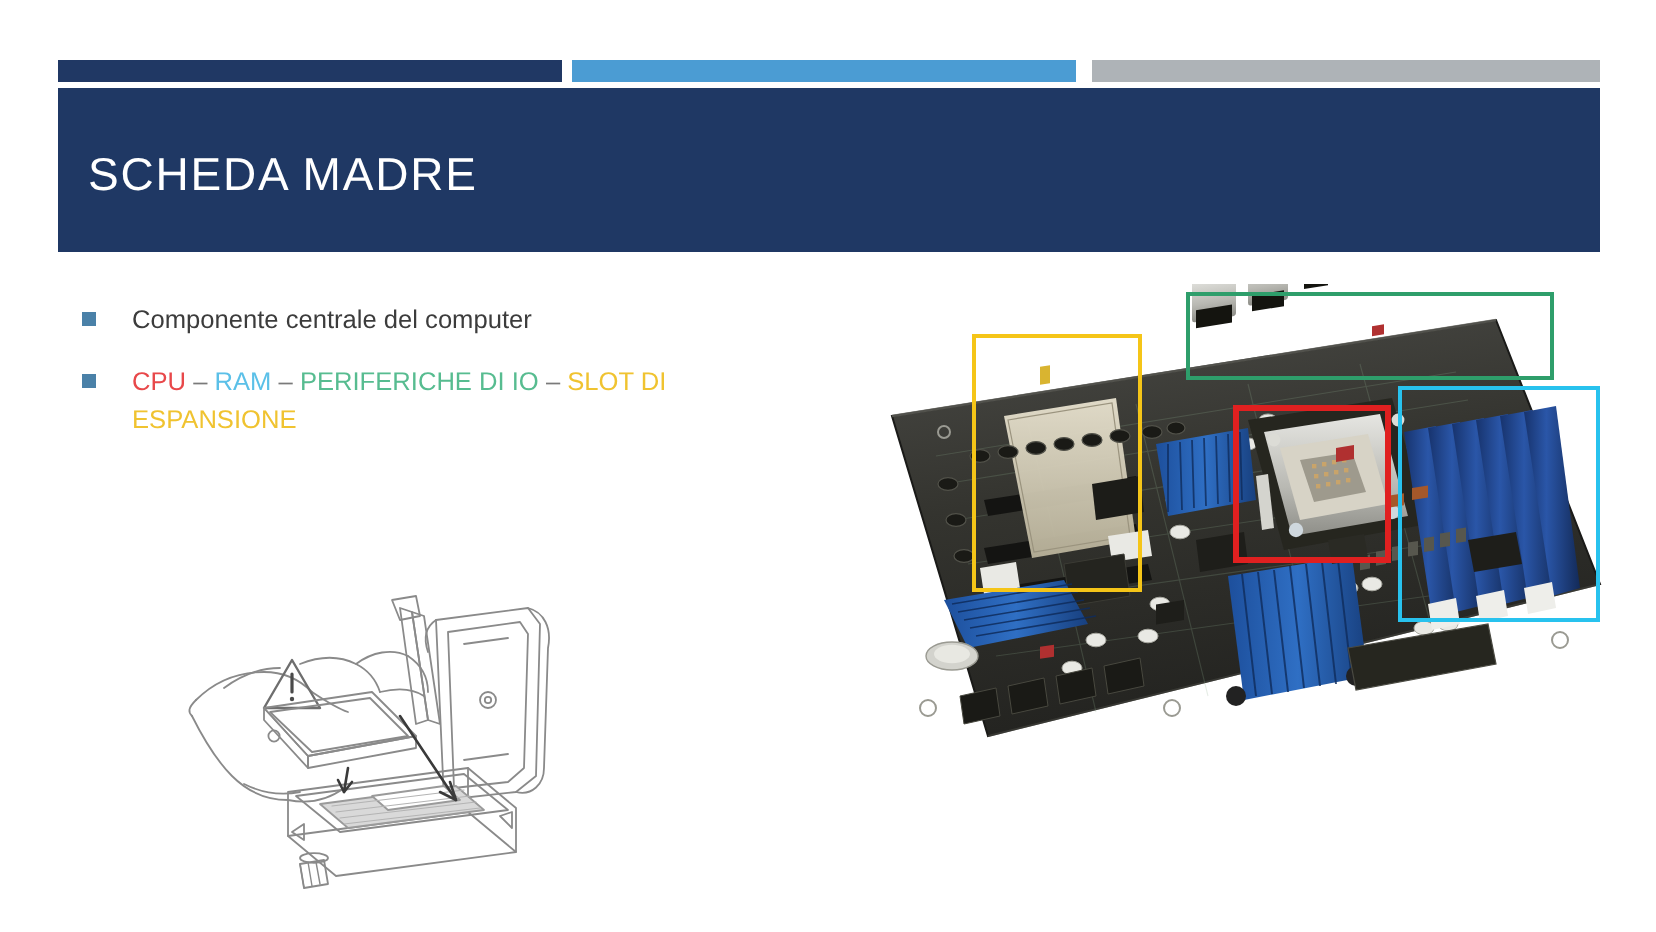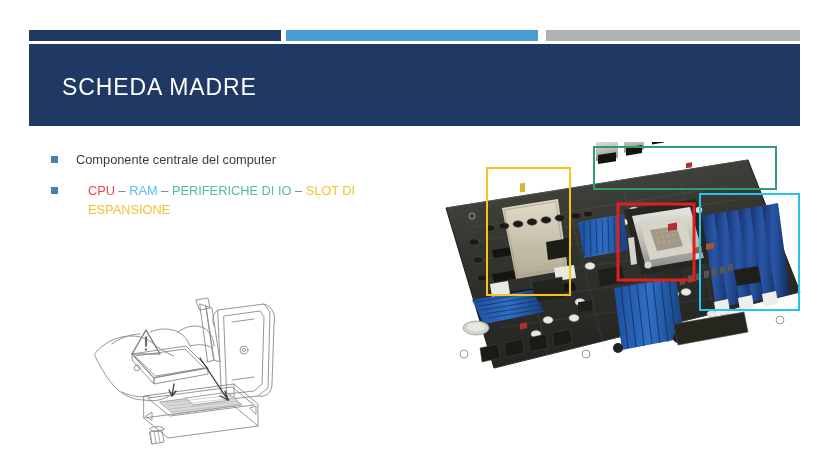--- a/index.html
+++ b/index.html
@@ -42,33 +42,33 @@
   .title-band {
     position: absolute;
     left: 29px;
     top: 44px;
     width: 771px;
     height: 82px;
     background: #1F3864;
   }
   .title-text {
     position: absolute;
-    left: 33px;
+    left: 15px;
     top: 30px;
     color: #ffffff;
     font-size: 23px;
     letter-spacing: 0.9px;
     font-weight: 400;
     white-space: nowrap;
   }
 
   
   .bullets {
     position: absolute;
-    left: 51px;
+    left: 41px;
     top: 150px;
     width: 372px;
   }
   .bullet-row {
     position: relative;
     display: flex;
     align-items: flex-start;
     margin-bottom: 12px;
   }
   .bullet-marker {
@@ -81,21 +81,20 @@
   }
   .bullet-text {
     flex: 1 1 auto;
     font-size: 12.8px;
     line-height: 19px;
     color: #3C3C3C;
     font-family: "Liberation Sans", sans-serif;
   }
   .bullet-text.colored {
     color: #E8484A;
-    margin-left: 12px;
   }
   .seg-cpu   { color: #E8484A; }
   .seg-dash  { color: #7A7A7A; }
   .seg-ram   { color: #5BC0E8; }
   .seg-perif { color: #57BC90; }
   .seg-slot  { color: #F0C330; }
 
   
   .socket-art {
     position: absolute;

